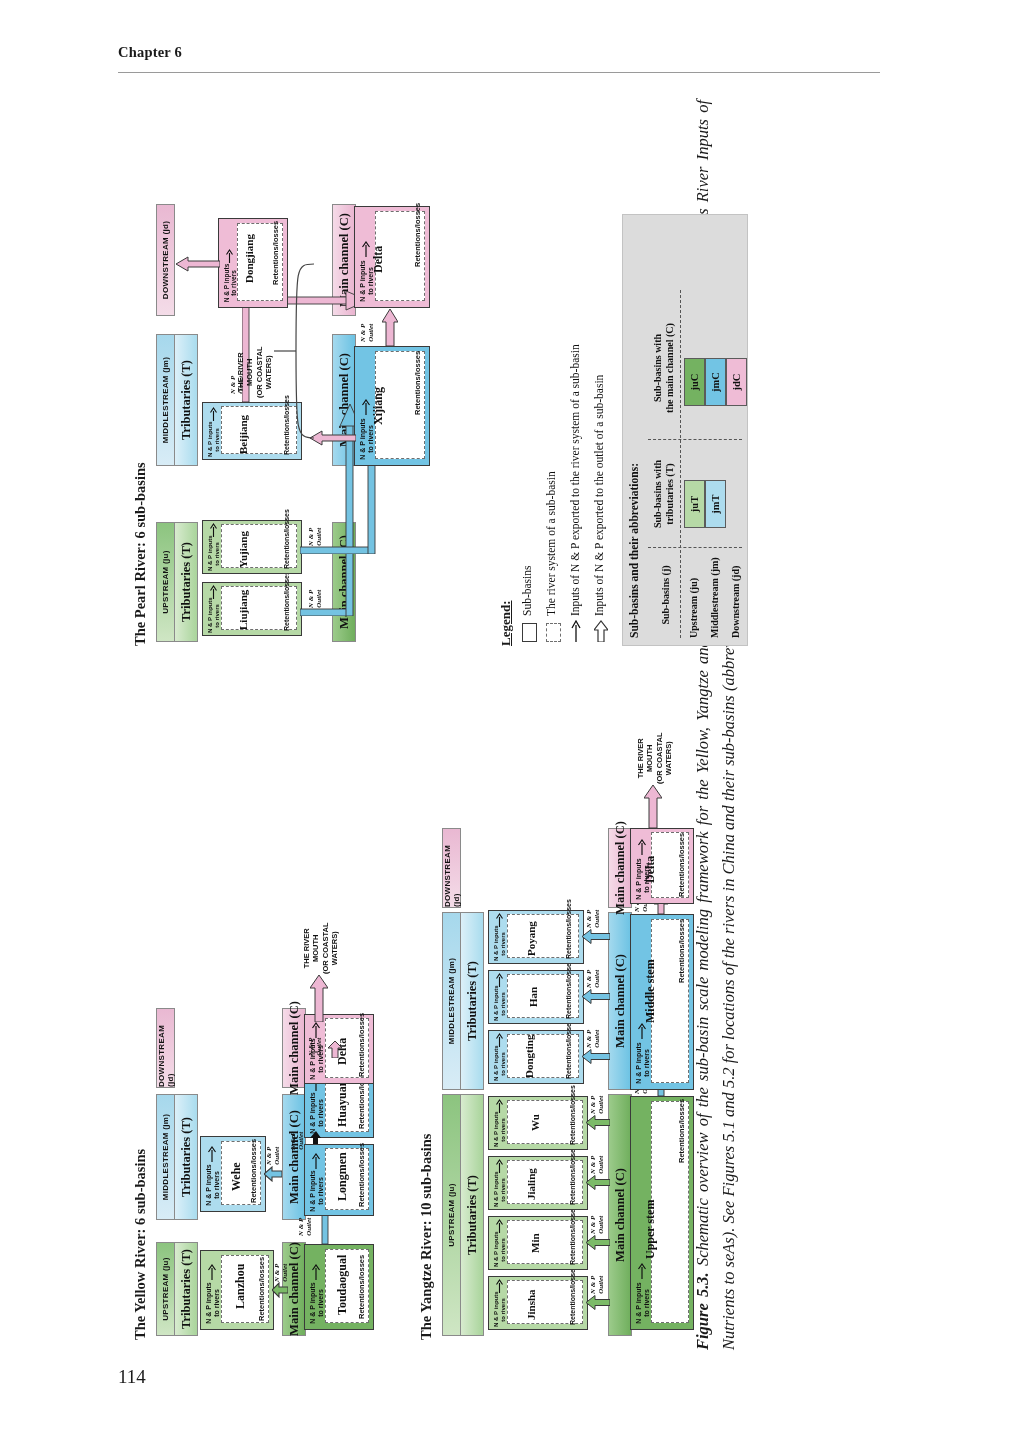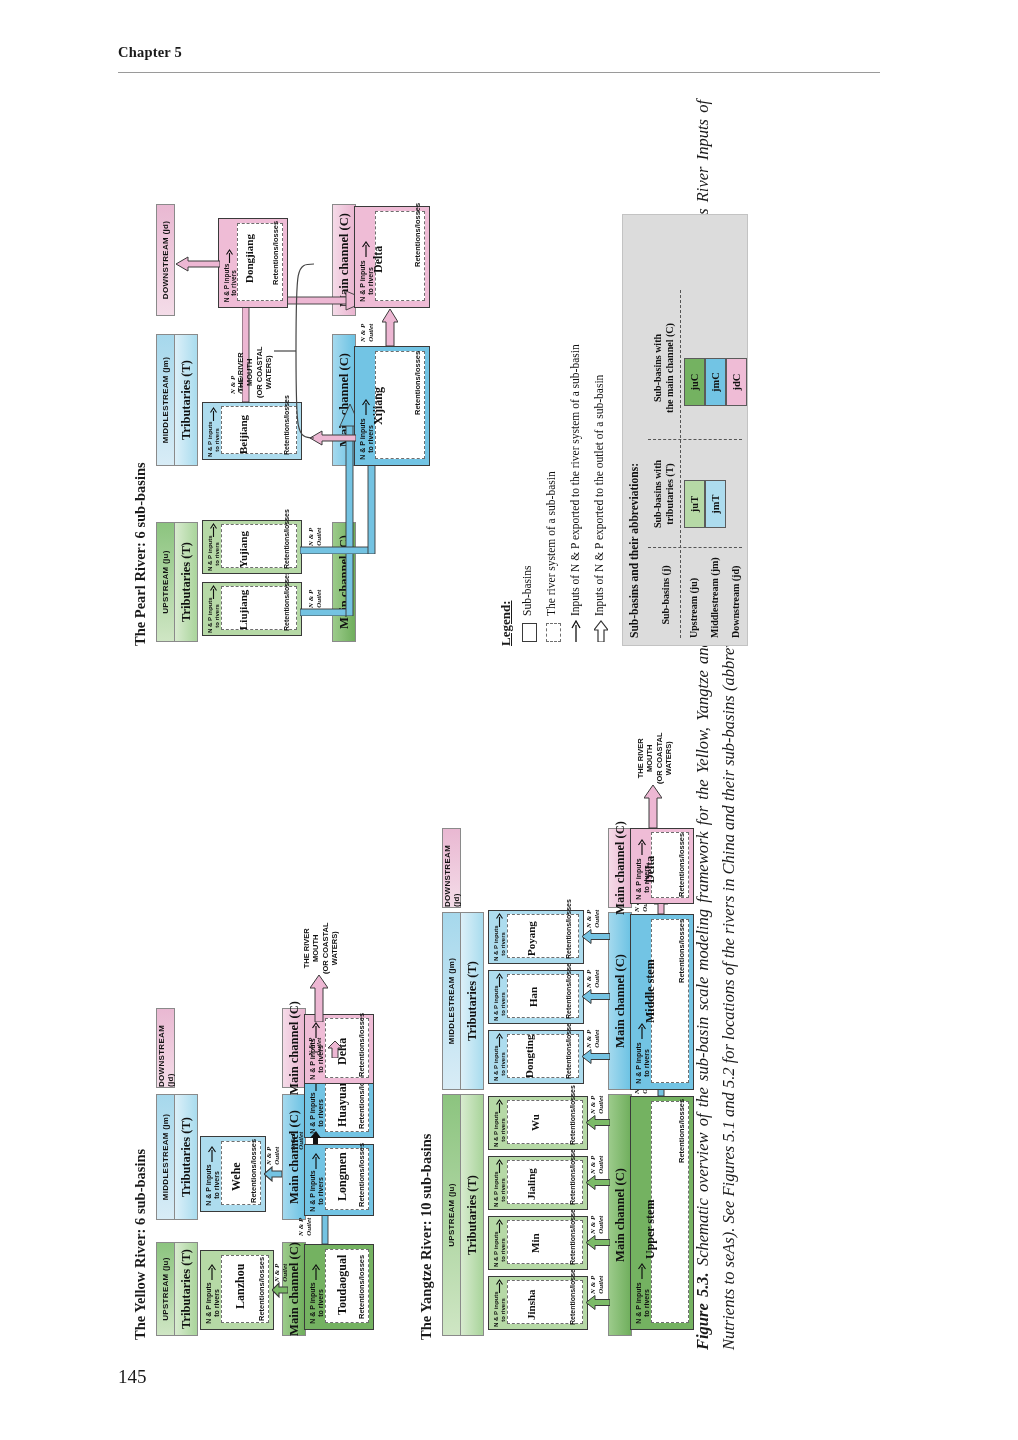--- a/index.html
+++ b/index.html
@@ -165,23 +165,23 @@
     position:absolute;width:46px;height:19px;border:1.3px solid #5b5b5b;
     font-family:"Liberation Serif",serif;font-weight:bold;font-size:10.5px;
     display:flex;align-items:center;justify-content:center;color:#111;
   }
   .abbr-vline{position:absolute;border-left:1.4px dashed #555;}
   .abbr-hline{position:absolute;border-top:1.4px dashed #555;}
 </style>
 </head>
 <body>
 
-<div id="page-header">Chapter 5</div>
+<div id="page-header">Chapter 6</div>
 <div id="header-rule"></div>
-<div id="page-number">145</div>
+<div id="page-number">114</div>
 
 <div id="caption-stage">
   <b>Figure 5.3.</b><span> Schematic overview of the sub-basin scale modeling framework for the Yellow, Yangtze and Pearl rivers in the MARINA Nutrient Model (Model to Assess River Inputs of Nutrients to seAs). See Figures 5.1 and 5.2 for locations of the rivers in China and their sub-basins (abbreviations of the sub-basins are also given in Figures S5.1-S5.3).</span>
 </div>
 
 <div id="figure-stage">
 
   <div class="panel" style="left:6px;top:14px;width:330px;height:248px;">
     <div class="panel-title" style="left:0px;top:0px;">The Yellow River: 6 sub-basins</div>
 

